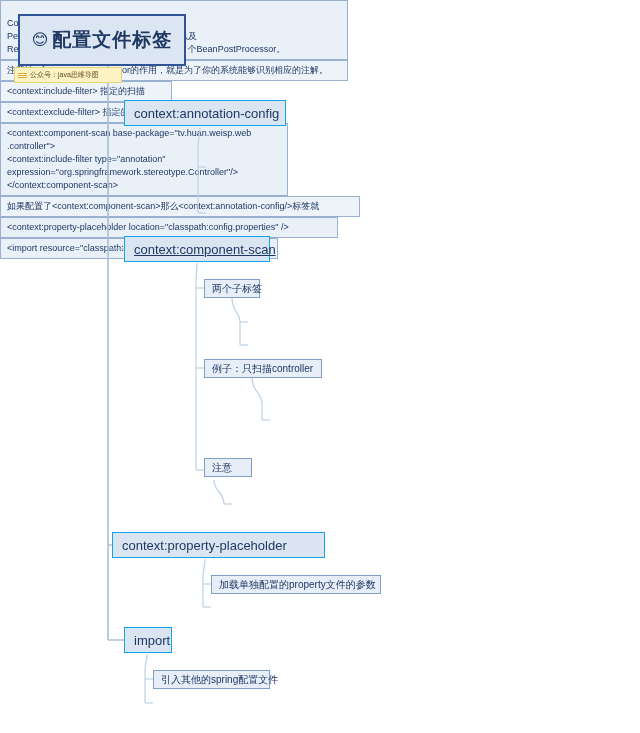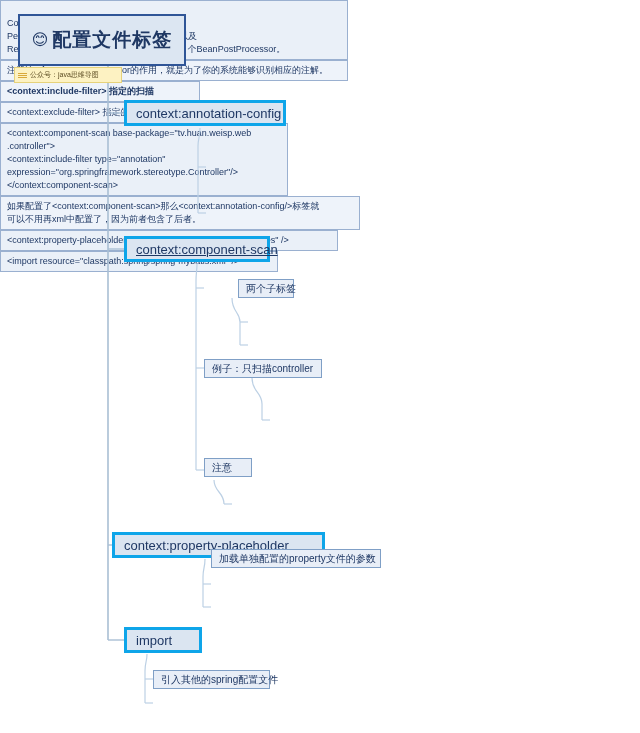--- a/index.html
+++ b/index.html
@@ -69,21 +69,21 @@
     flex: 0 0 auto;
   }
   .sticky .lines i {
     display: block;
     width: 9px; height: 1px;
     background: #d9a93a;
   }
   
   .topic {
     height: 26px;
-    border: 3px solid #0ea5e9;
+    border: 1px solid #0ea5e9;
     background: #dbe5f1;
     font-size: 13px;
     color: #1f3864;
     padding: 0 9px;
     justify-content: flex-start;
   }
   
   .label-box {
     height: 19px;
     border: 1px solid #7f9fc6;
@@ -188,25 +188,25 @@
   </div>
 
   <div class="detail plain onelineish" style="left:206px; top:204px; width:348px;">
     <span>注册这4个 BeanPostProcessor的作用，就是为了你的系统能够识别相应的注解。</span>
   </div>
 
   <div class="node topic" style="left:124px; top:236px; width:146px;text-decoration:underline;">
     <span>context:component-scan</span>
   </div>
 
-  <div class="node label-box" style="left:204px; top:279px; width:56px;margin-left:34px;">
+  <div class="node label-box" style="left:204px; top:279px; width:56px;">
     <span>两个子标签</span>
   </div>
 
-  <div class="detail plain onelineish" style="left:248px; top:314px; width:200px;font-weight:bold;">
+  <div class="detail plain onelineish" style="left:248px; top:314px; width:172px;">
     <span>&lt;context:include-filter&gt;  指定的扫描</span>
   </div>
 
   <div class="detail plain onelineish" style="left:248px; top:337px; width:180px;">
     <span>&lt;context:exclude-filter&gt;  指定的不扫描</span>
   </div>
 
   <div class="node label-box" style="left:204px; top:359px; width:118px;">
     <span>例子：只扫描controller</span>
   </div>
@@ -217,36 +217,35 @@
     <span>expression="org.springframework.stereotype.Controller"/&gt;</span><br>
     <span>&lt;/context:component-scan&gt;</span>
   </div>
 
   <div class="node label-box" style="left:204px; top:458px; width:48px;">
     <span>注意</span>
   </div>
 
   <div class="detail plain" style="left:232px; top:491px; width:360px;">
     <span>如果配置了&lt;context:component-scan&gt;那么&lt;context:annotation-config/&gt;标签就</span><br>
-    <span>可以不用再xml中配置了，因为前者包含了后者。</span>
   </div>
 
   <div class="node topic" style="left:112px; top:532px; width:213px;">
     <span>context:property-placeholder</span>
   </div>
 
-  <div class="node label-box" style="left:211px; top:549px; width:170px;">
+  <div class="node label-box" style="left:211px; top:575px; width:170px;">
     <span>加载单独配置的property文件的参数</span>
   </div>
 
   <div class="detail code onelineish" style="left:211px; top:598px; width:338px;">
     <span>&lt;context:property-placeholder location="classpath:config.properties" /&gt;</span>
   </div>
 
-  <div class="node topic" style="left:124px; top:627px; width:78px;">
+  <div class="node topic" style="left:124px; top:627px; width:48px;">
     <span>import</span>
   </div>
 
   <div class="node label-box" style="left:153px; top:670px; width:117px;">
     <span>引入其他的spring配置文件</span>
   </div>
 
   <div class="detail code onelineish" style="left:153px; top:694px; width:278px;">
     <span>&lt;import resource="classpath:spring/spring-mybatis.xml" /&gt;</span>
   </div>

